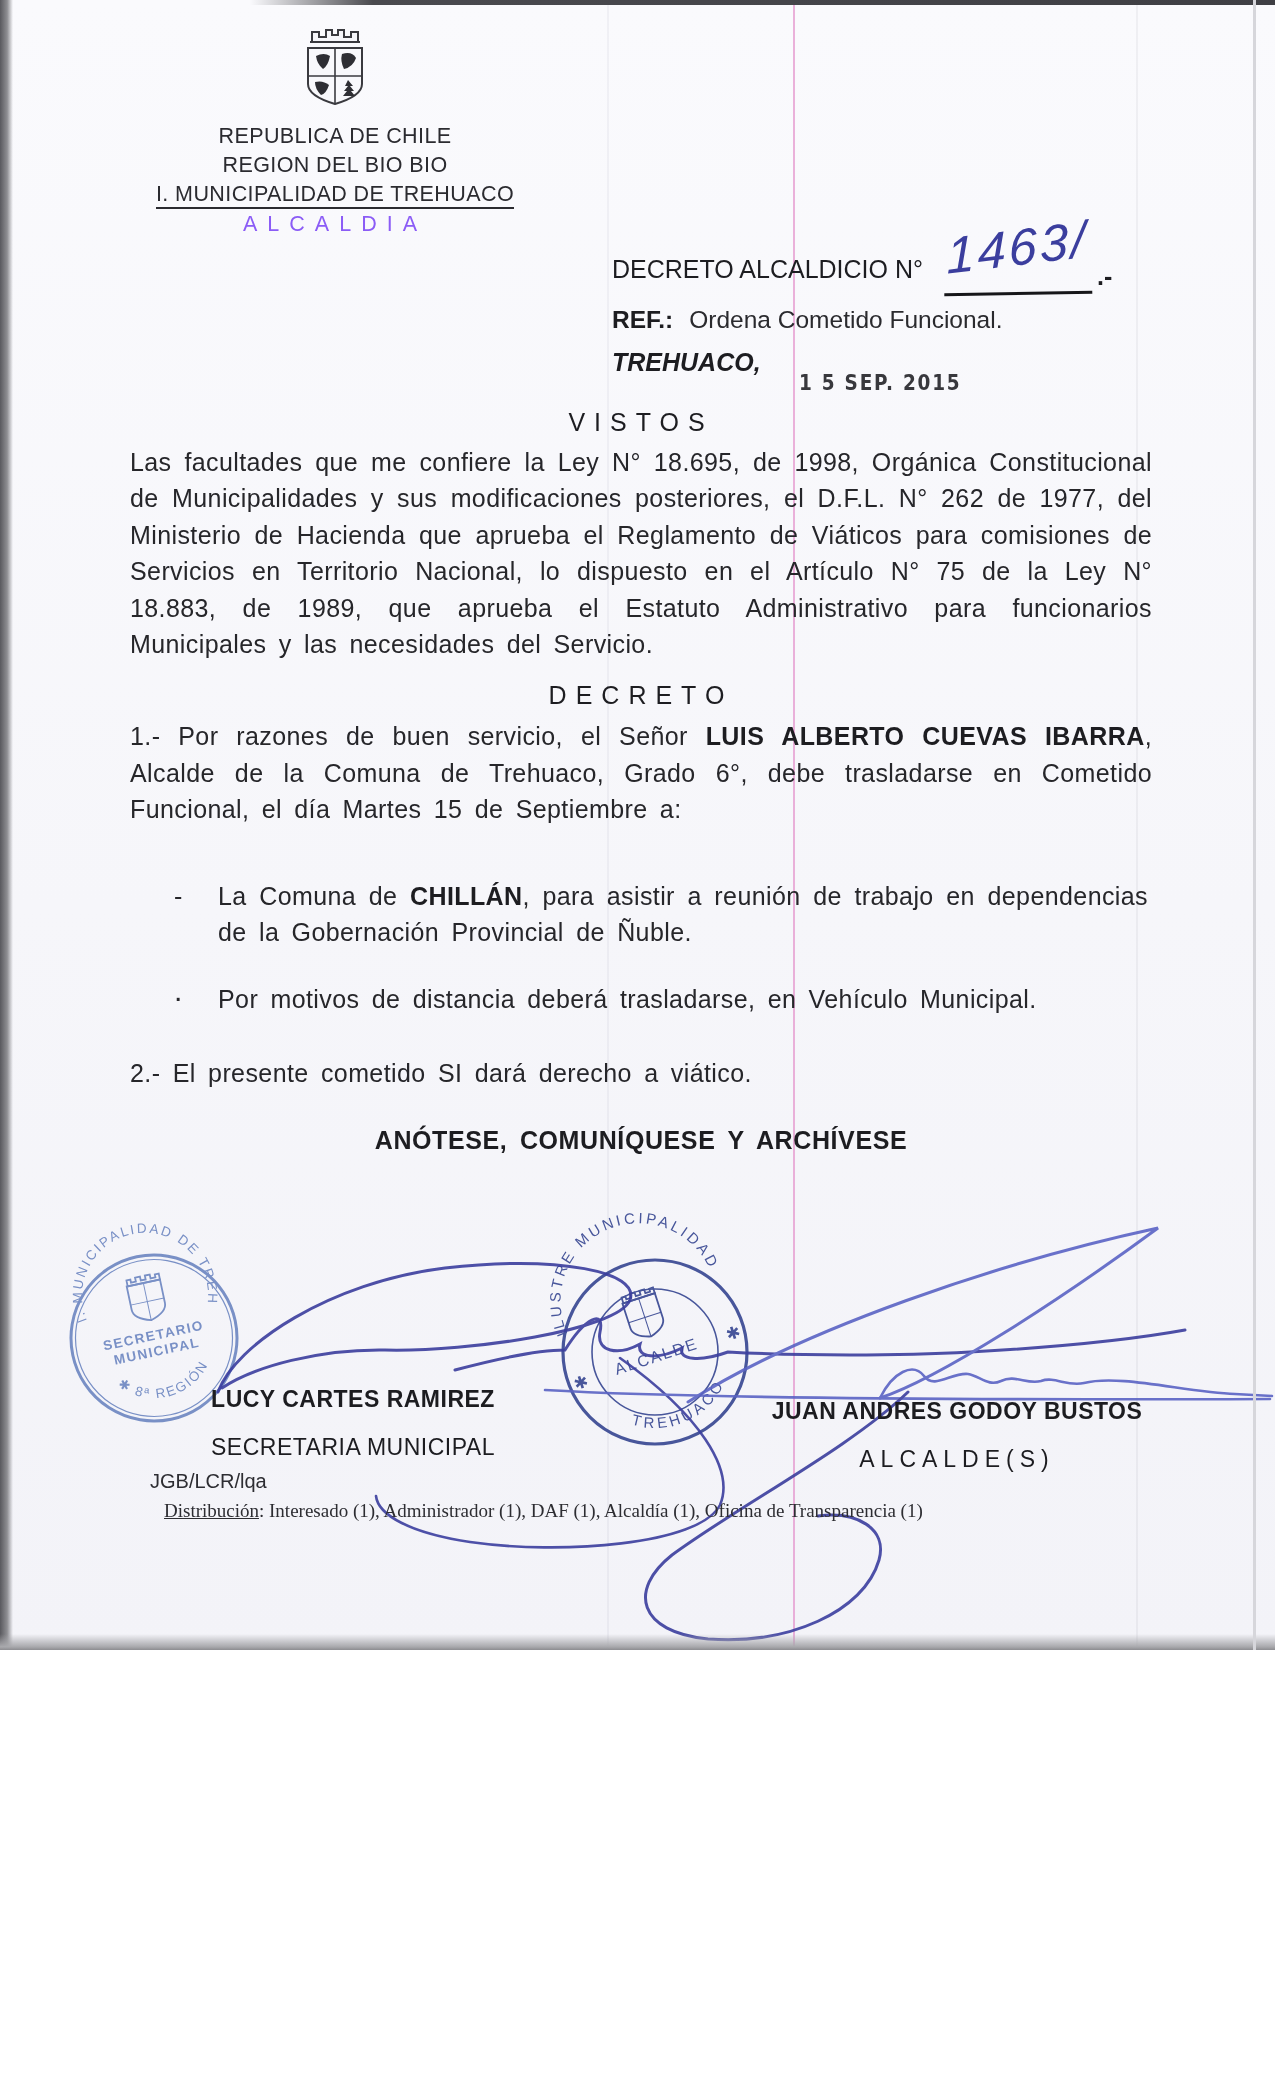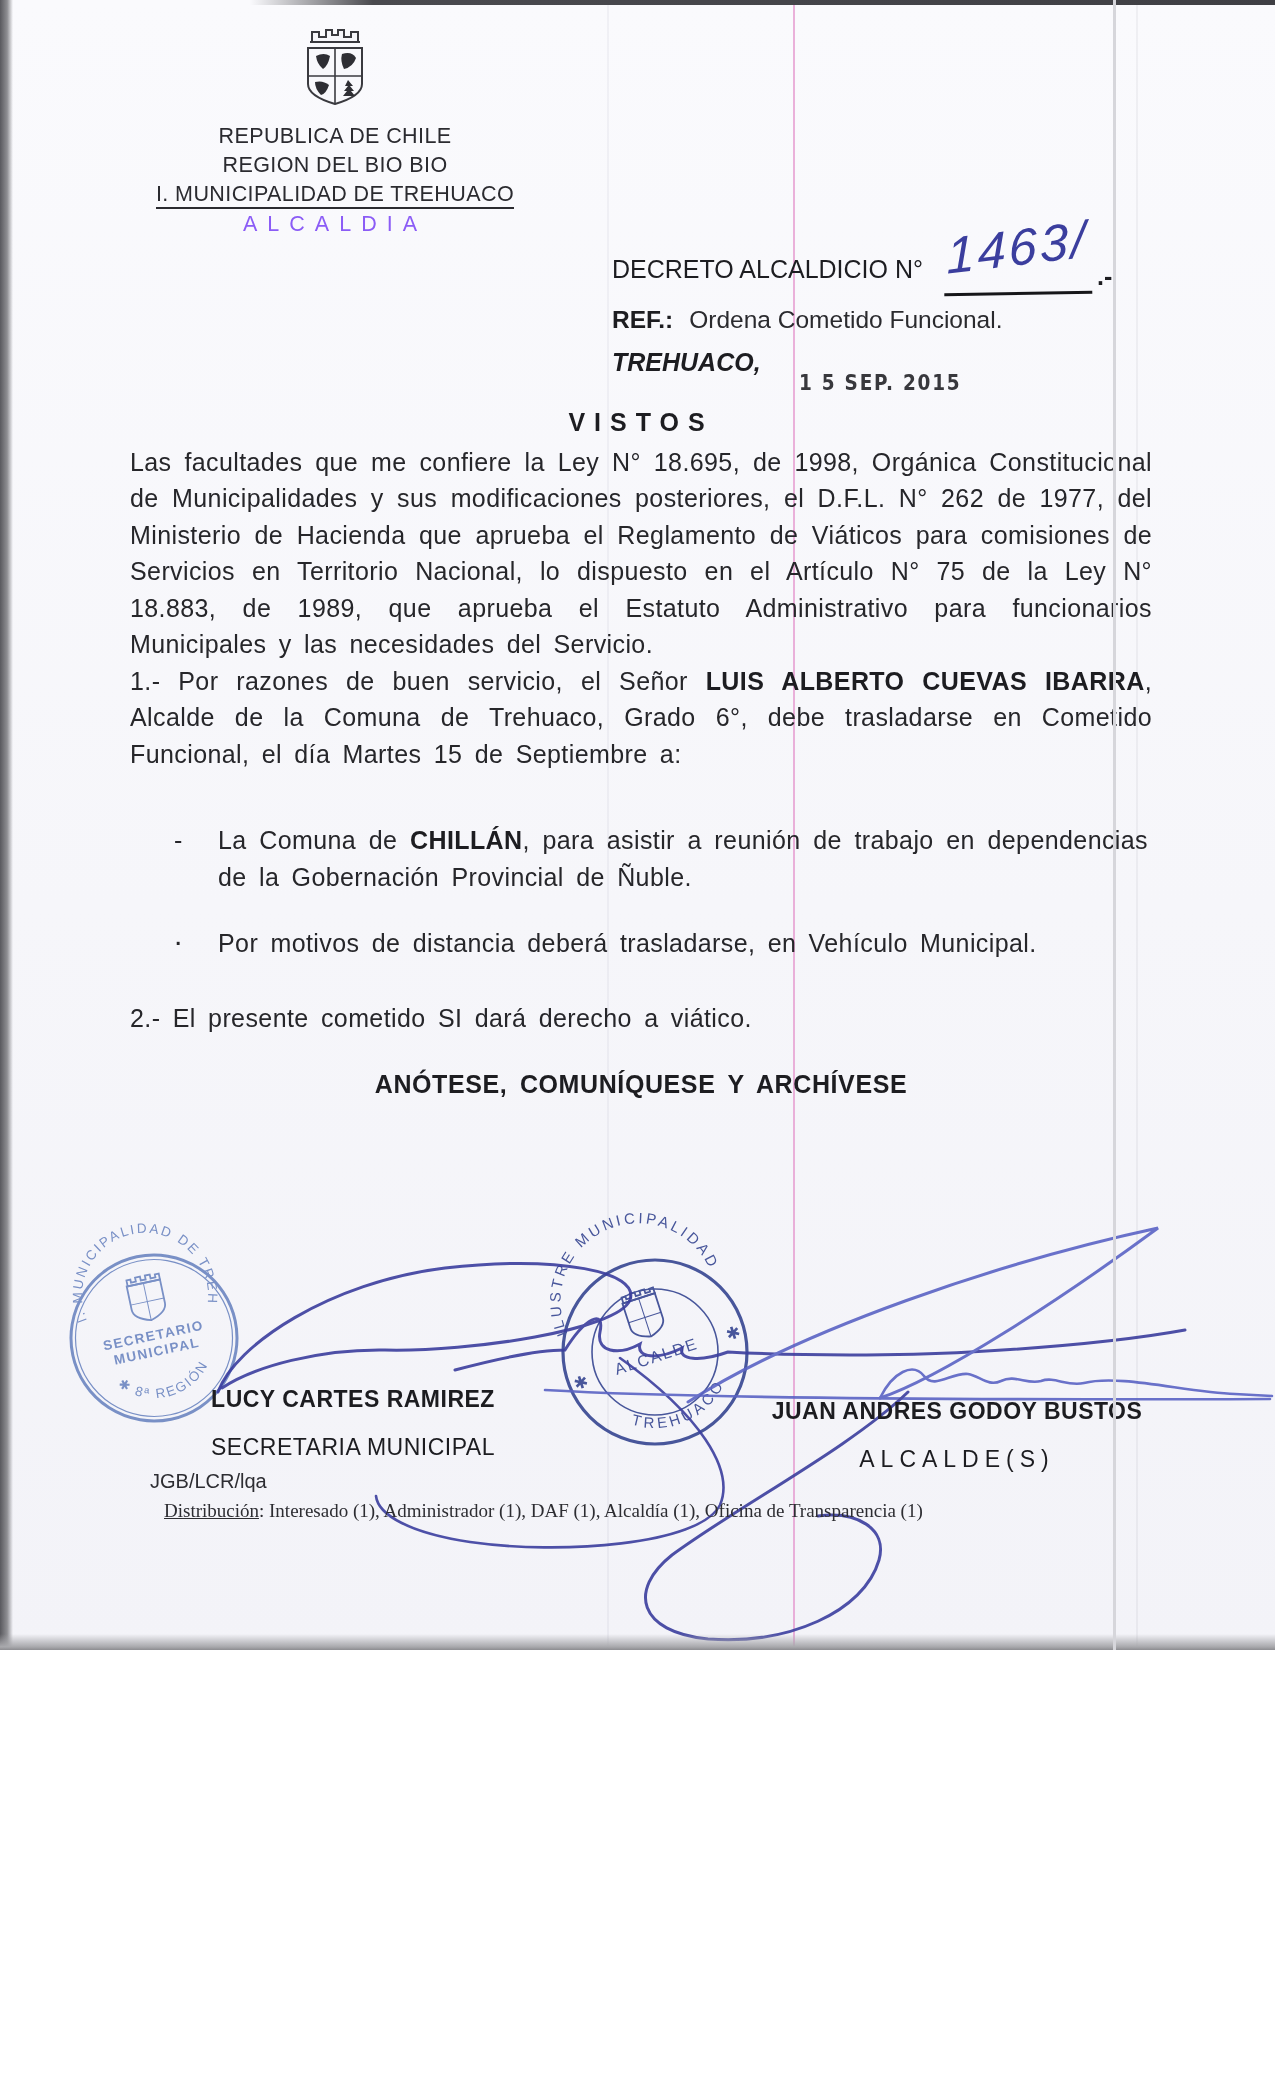--- a/index.html
+++ b/index.html
@@ -1,18 +1,18 @@
 <!DOCTYPE html>
 <html><head>
 <meta charset="utf-8">
 <style>
   html,body{margin:0;padding:0;}
   body{width:1275px;height:2100px;background:#ffffff;overflow:hidden;
        font-family:"Liberation Sans",sans-serif;color:#26262a;}
-  .page{position:relative;width:1116px;height:2100px;background:#ffffff;}
+  .page{position:relative;width:1256px;height:2100px;background:#ffffff;}
   .paper{position:absolute;left:0;top:0;width:1275px;height:1650px;
          background:linear-gradient(180deg,#fafafd 0%,#f6f6fa 55%,#f3f3f8 100%);}
   
   .edge-left{position:absolute;left:0;top:0;width:13px;height:1650px;
     background:linear-gradient(90deg,#59595e 0%,#8e8e92 55%,rgba(150,150,155,0) 100%);}
   .edge-top{position:absolute;left:250px;top:0;width:1025px;height:5px;
     background:linear-gradient(90deg,rgba(70,70,75,0) 0%,#4a4a4f 12%,#3f3f44 100%);}
   .edge-bottom{position:absolute;left:0;top:1634px;width:1275px;height:16px;
     background:linear-gradient(180deg,rgba(160,160,165,0) 0%,#a9a9ad 80%,#8c8c90 100%);}
   .edge-right{position:absolute;right:0;top:0;width:3px;height:1650px;background:#d6d6db;}
@@ -35,21 +35,21 @@
   .title-suffix{position:absolute;left:1097px;top:262px;font-size:25px;font-weight:bold;color:#1d1d21;}
   .ref-row{position:absolute;left:612px;top:306px;font-size:24.5px;color:#2a2a2e;white-space:nowrap;}
   .ref-label{font-weight:bold;color:#1d1d21;margin-right:16px;}
   .city-row{position:absolute;left:612px;top:348px;font-size:25px;font-weight:bold;color:#1d1d21;font-style:italic;}
   .date-stamp{position:absolute;left:799px;top:371px;font-family:"DejaVu Sans",sans-serif;
     font-size:21px;font-weight:bold;color:#38383d;letter-spacing:2px;transform:scaleX(0.88);
     transform-origin:left center;white-space:nowrap;}
   
   .body-block{position:absolute;left:130px;top:404px;width:1022px;font-size:25px;
     line-height:36.5px;letter-spacing:0.4px;word-spacing:5px;color:#26262a;}
-  .sec-heading{text-align:center;font-weight:bold;letter-spacing:9px;font-size:25px;
+  .sec-heading{text-align:center;font-weight:normal;letter-spacing:9px;font-size:25px;
     color:#1d1d21;margin:0 0 3px 0;}
   .jpara{text-align:justify;margin:0;}
   .decreto-heading{margin-top:14px;margin-bottom:5px;}
   .b{font-weight:bold;color:#1d1d21;}
   .bullet{position:relative;margin-left:88px;width:930px;text-align:justify;}
   .bullet-1{margin-top:50px;}
   .bullet-2{margin-top:30px;}
   .marker{position:absolute;left:-44px;top:0;}
   .marker-dot{font-size:30px;top:-8px;}
   .item2{margin-top:38px;}
@@ -106,20 +106,21 @@
   <div class="ref-row">
     <span class="ref-label">REF.:</span><span>Ordena Cometido Funcional.</span>
   </div>
   <div class="city-row">TREHUACO,</div>
   <div class="date-stamp">1 5 SEP. 2015</div>
 
   <div class="body-block">
     <div class="sec-heading">VISTOS</div>
     <p class="jpara">Las facultades que me confiere la Ley N° 18.695, de 1998, Orgánica Constitucional de Municipalidades y sus modificaciones posteriores, el D.F.L. N° 262 de 1977, del Ministerio de Hacienda que aprueba el Reglamento de Viáticos para comisiones de Servicios en Territorio Nacional, lo dispuesto en el Artículo N° 75 de la Ley N° 18.883, de 1989, que aprueba el Estatuto Administrativo para funcionarios Municipales y las necesidades del Servicio.</p>
 
+    <div class="sec-heading decreto-heading">DECRETO</div>
     <p class="jpara"><span>1.- Por razones de buen servicio, el Señor </span><span class="b">LUIS ALBERTO CUEVAS IBARRA</span><span>, Alcalde  de la Comuna de Trehuaco,  Grado 6°, debe trasladarse en Cometido Funcional, el día Martes 15 de Septiembre a:</span></p>
 
     <div class="bullet bullet-1">
       <span class="marker">-</span><span>La Comuna de </span><span class="b">CHILLÁN</span><span>, para asistir a reunión de trabajo en dependencias de la Gobernación Provincial de Ñuble.</span>
     </div>
 
     <div class="bullet bullet-2">
       <span class="marker marker-dot">.</span><span>Por motivos de distancia deberá trasladarse, en Vehículo Municipal.</span>
     </div>
 

